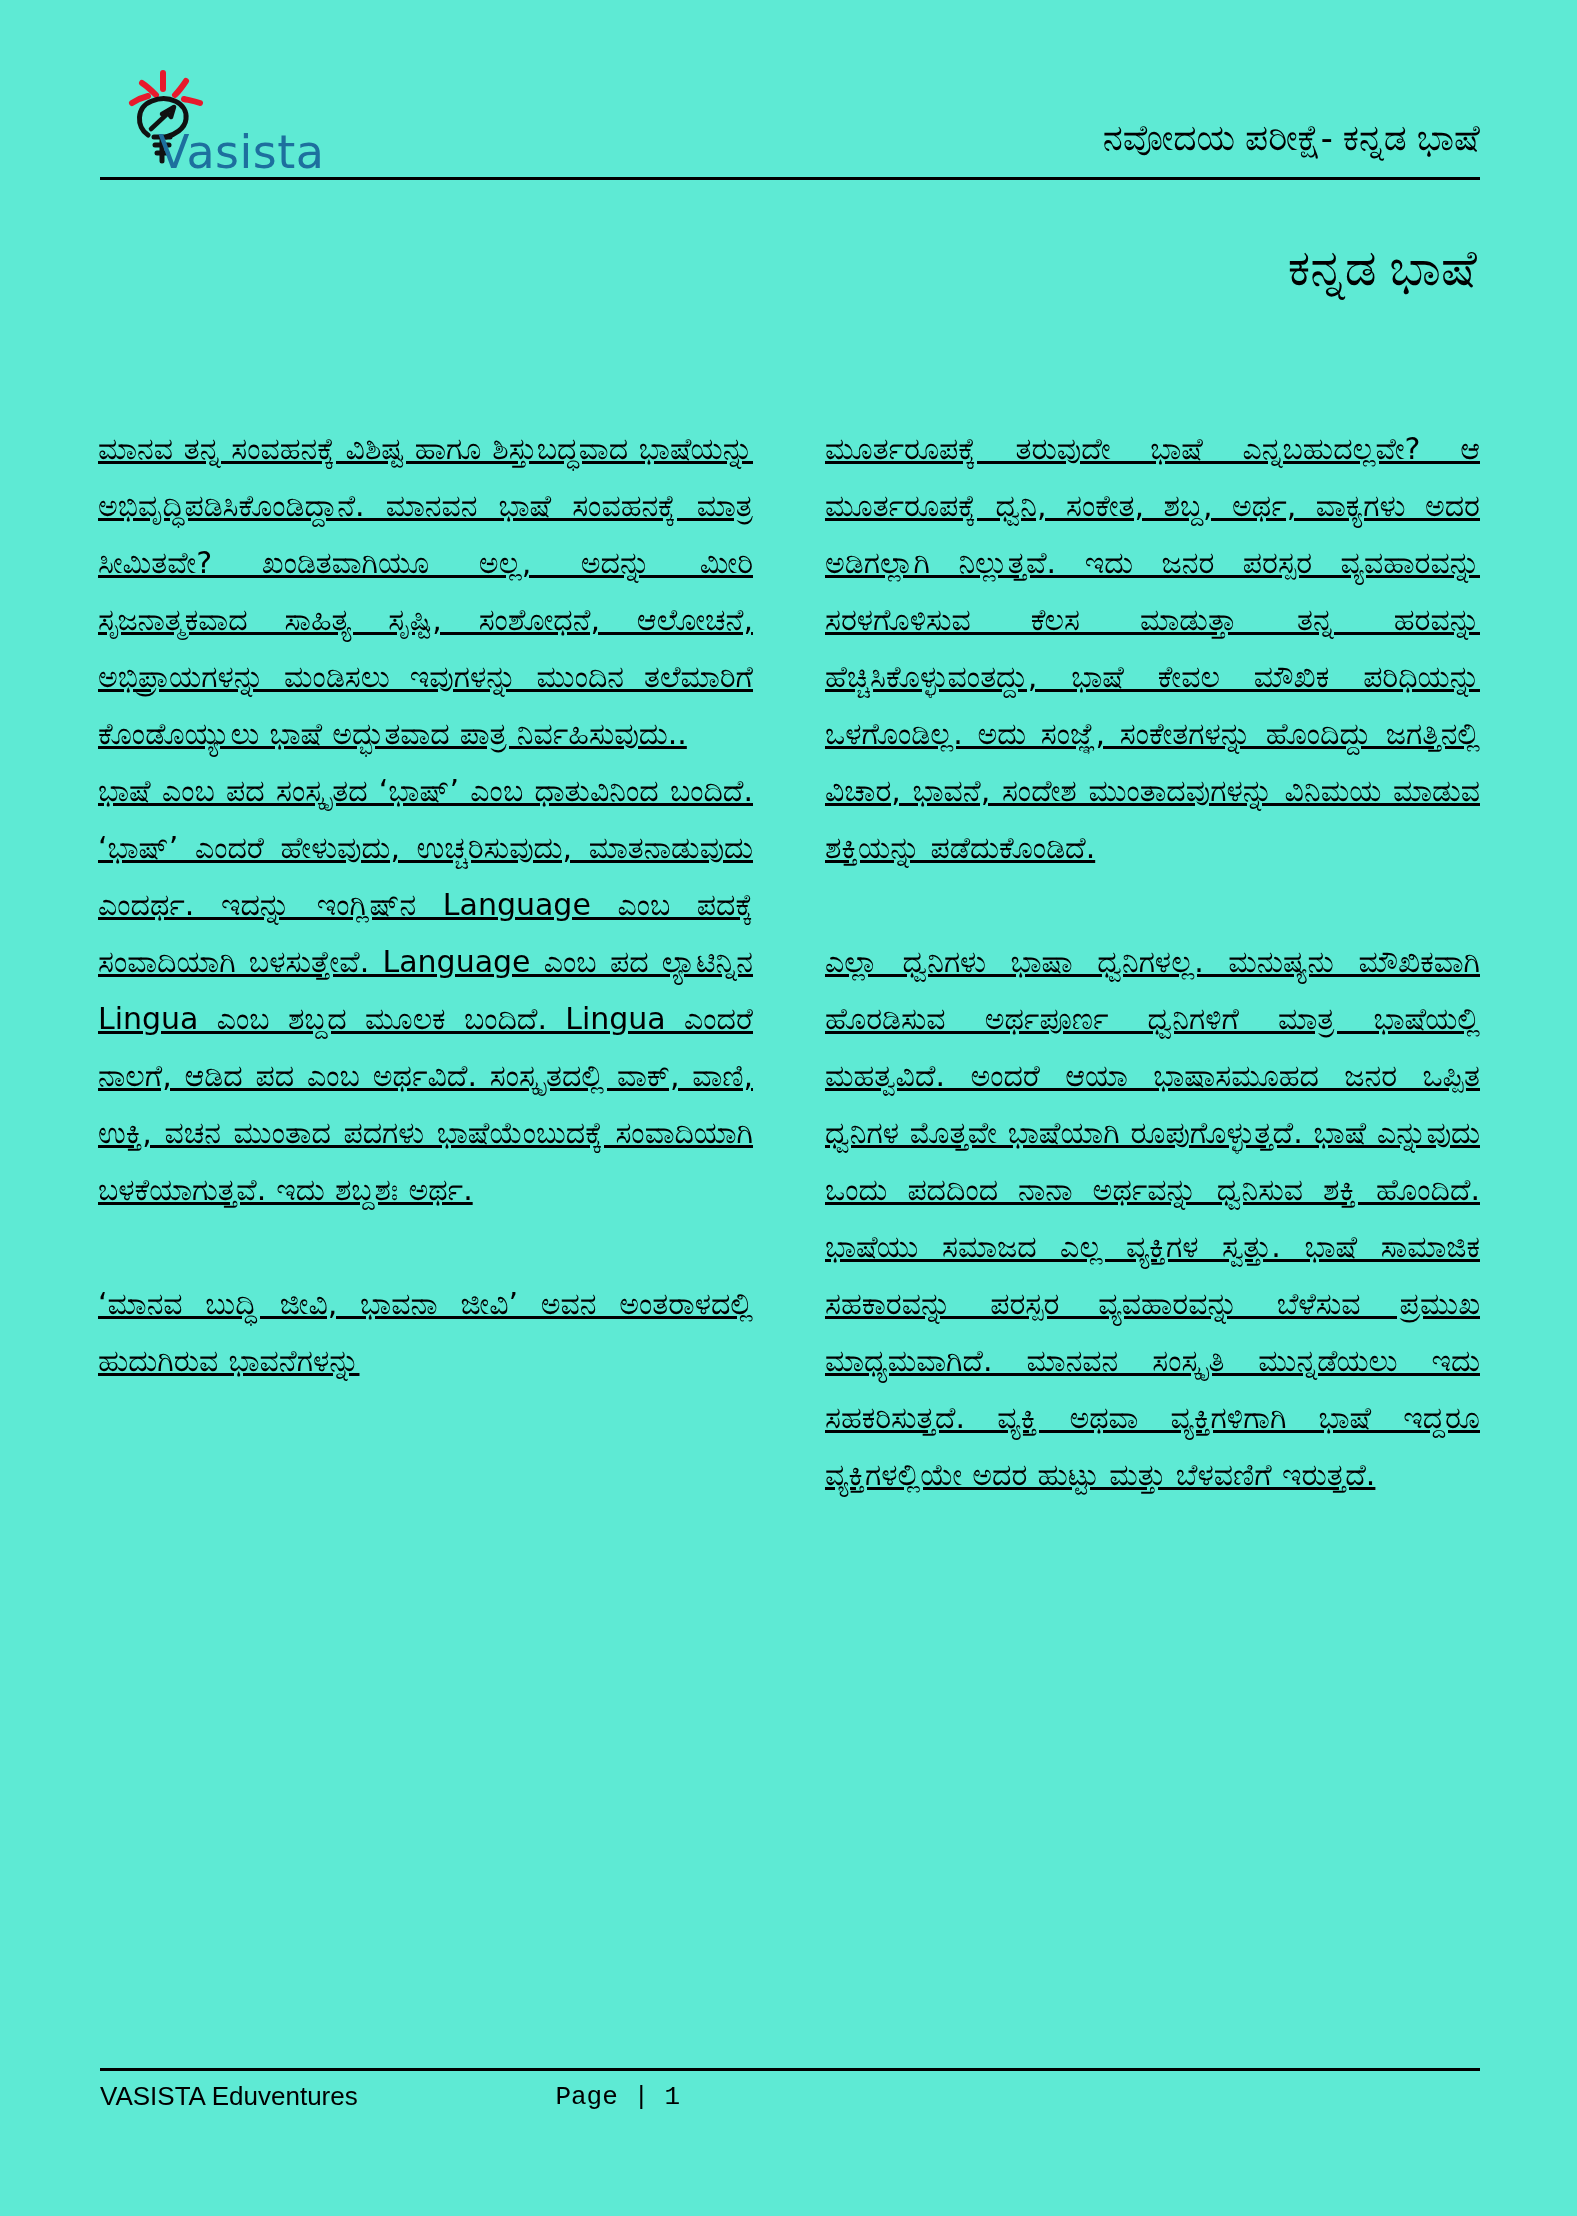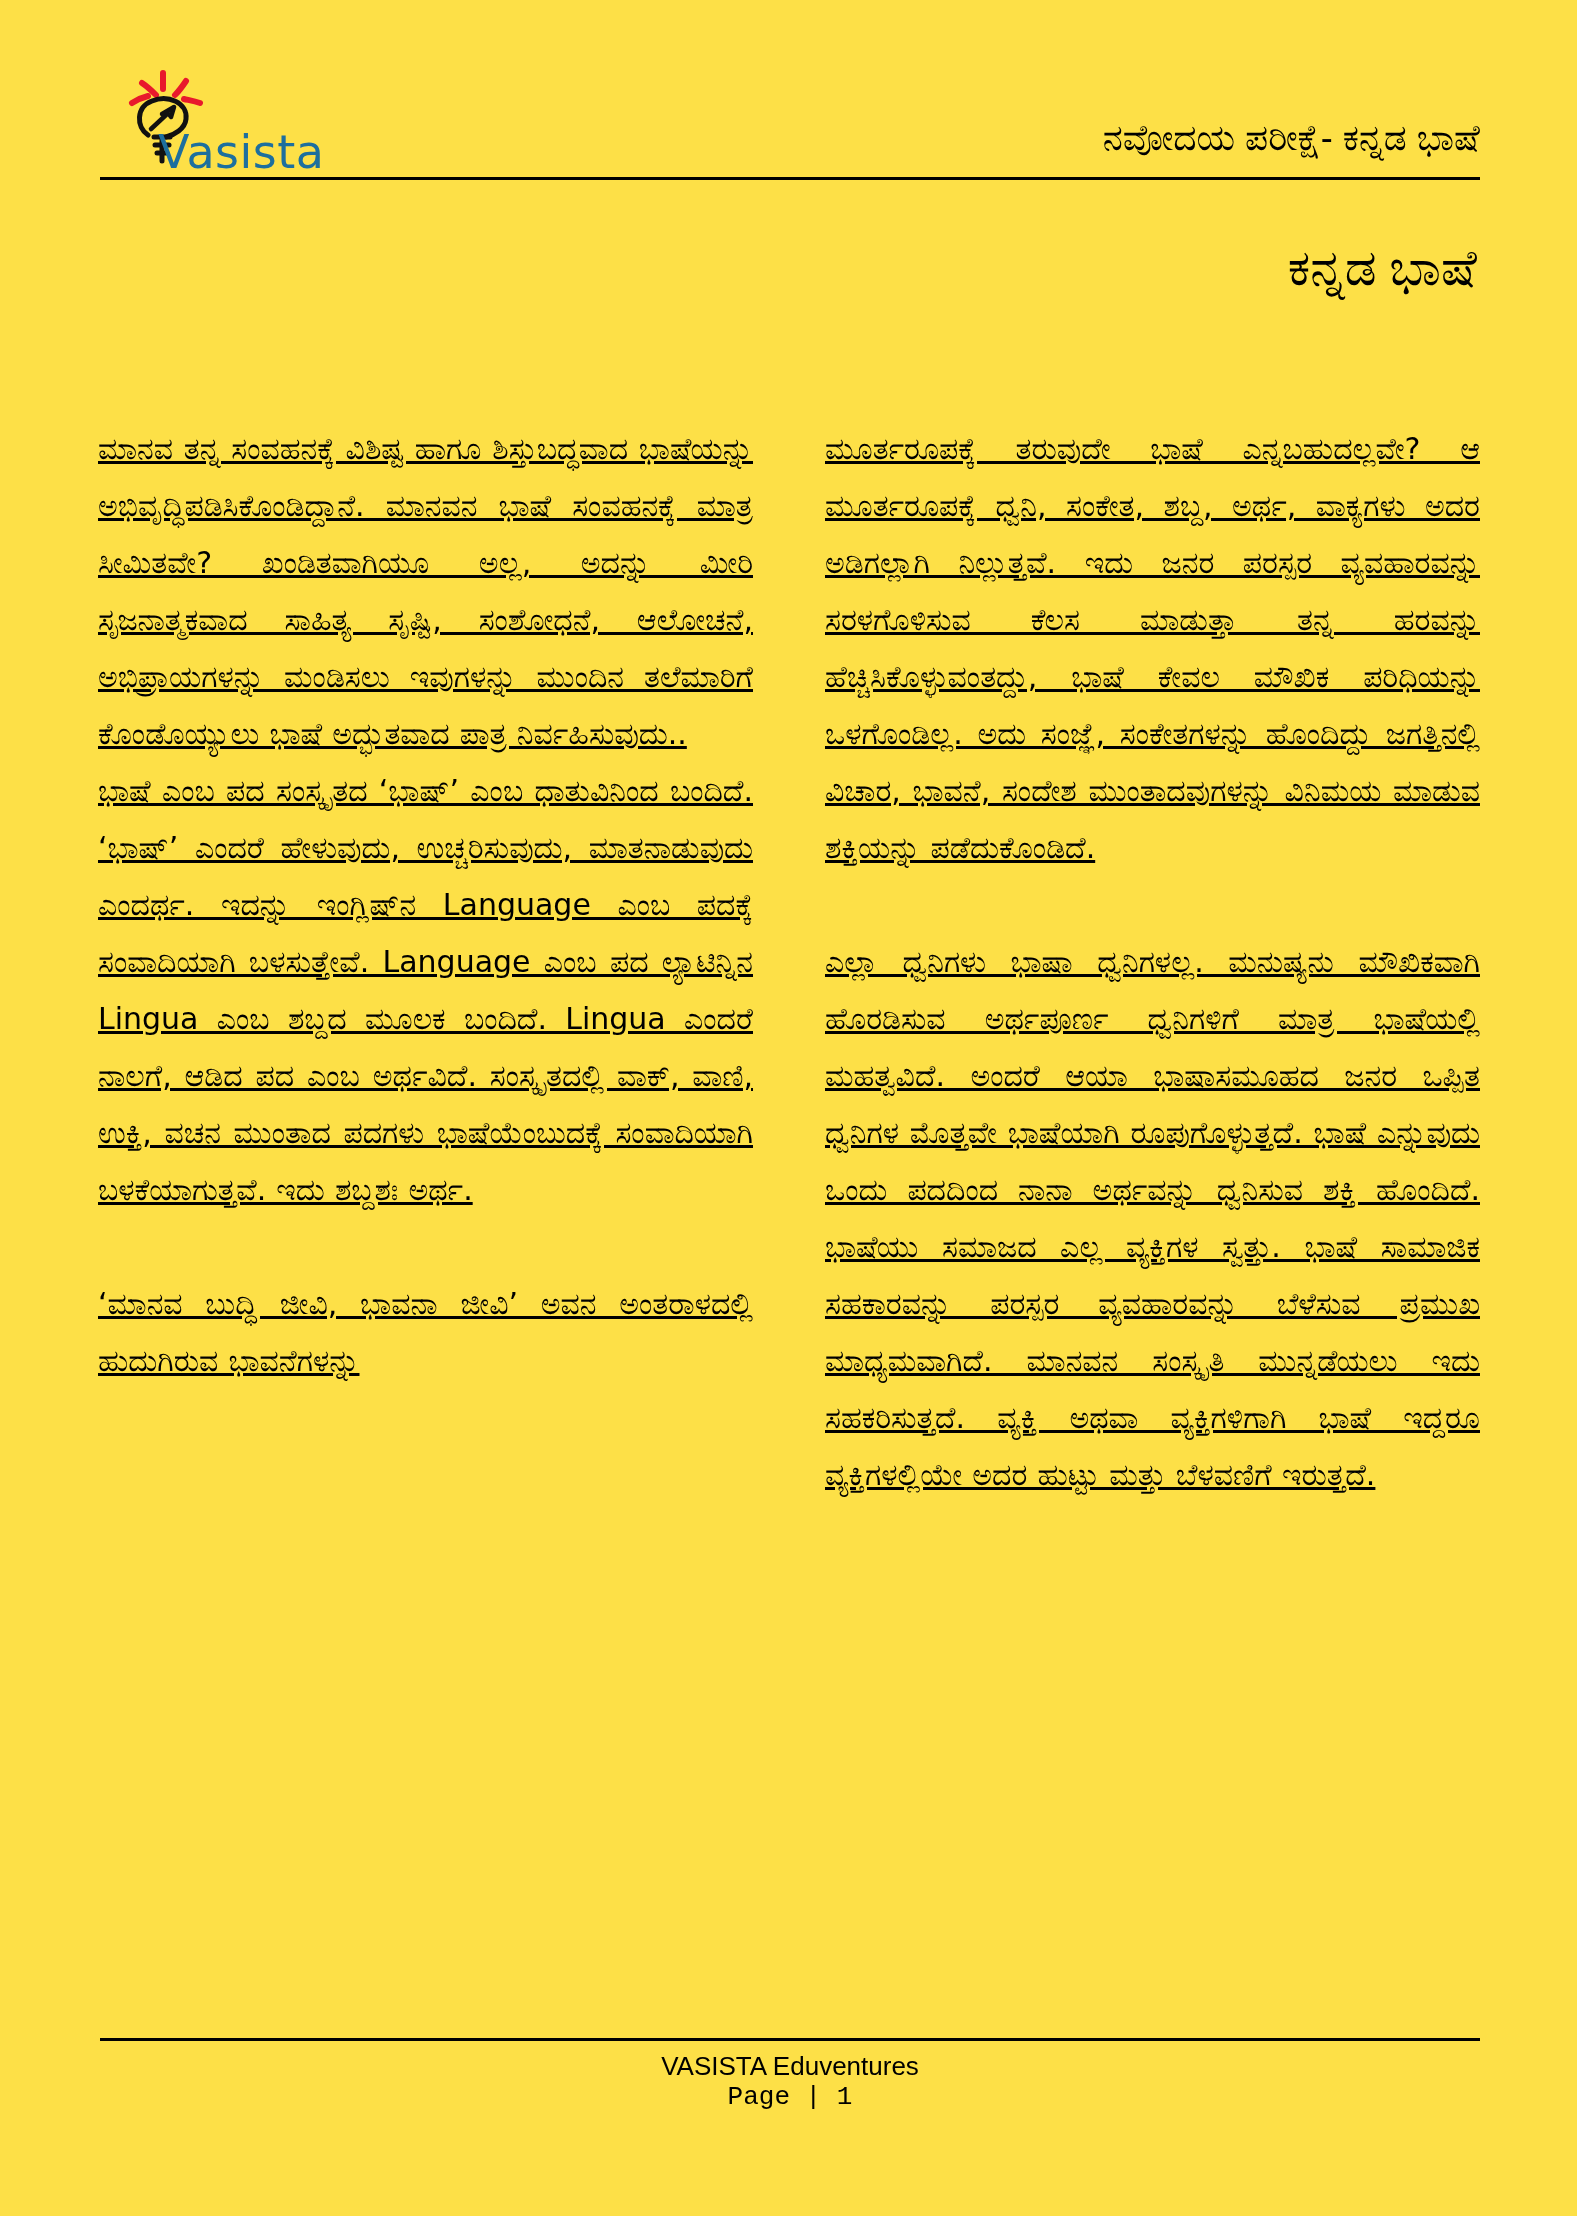--- a/index.html
+++ b/index.html
@@ -8,21 +8,21 @@
     background: #ffffff;
   }
   body {
     font-family: "Liberation Sans", "DejaVu Sans", sans-serif;
     color: #000000;
   }
   .page {
     position: relative;
     width: 1577px;
     height: 2216px;
-    background: #fde047;
+    background: #5eead4;
     box-sizing: border-box;
     overflow: hidden;
   }
 
   
   .header {
     position: absolute;
     left: 100px;
     top: 52px;
     width: 1380px;
@@ -113,21 +113,20 @@
   .footer {
     position: absolute;
     left: 100px;
     bottom: 104px;
     width: 1380px;
     border-top: 3px solid #000000;
     display: flex;
     align-items: center;
     box-sizing: border-box;
     padding-top: 10px;
-    flex-direction: column;
   }
   .footer-left {
     flex: 0 0 33%;
     text-align: left;
     font-size: 26px;
     font-family: "Liberation Sans", sans-serif;
   }
   .footer-center {
     flex: 0 0 34%;
     text-align: center;

